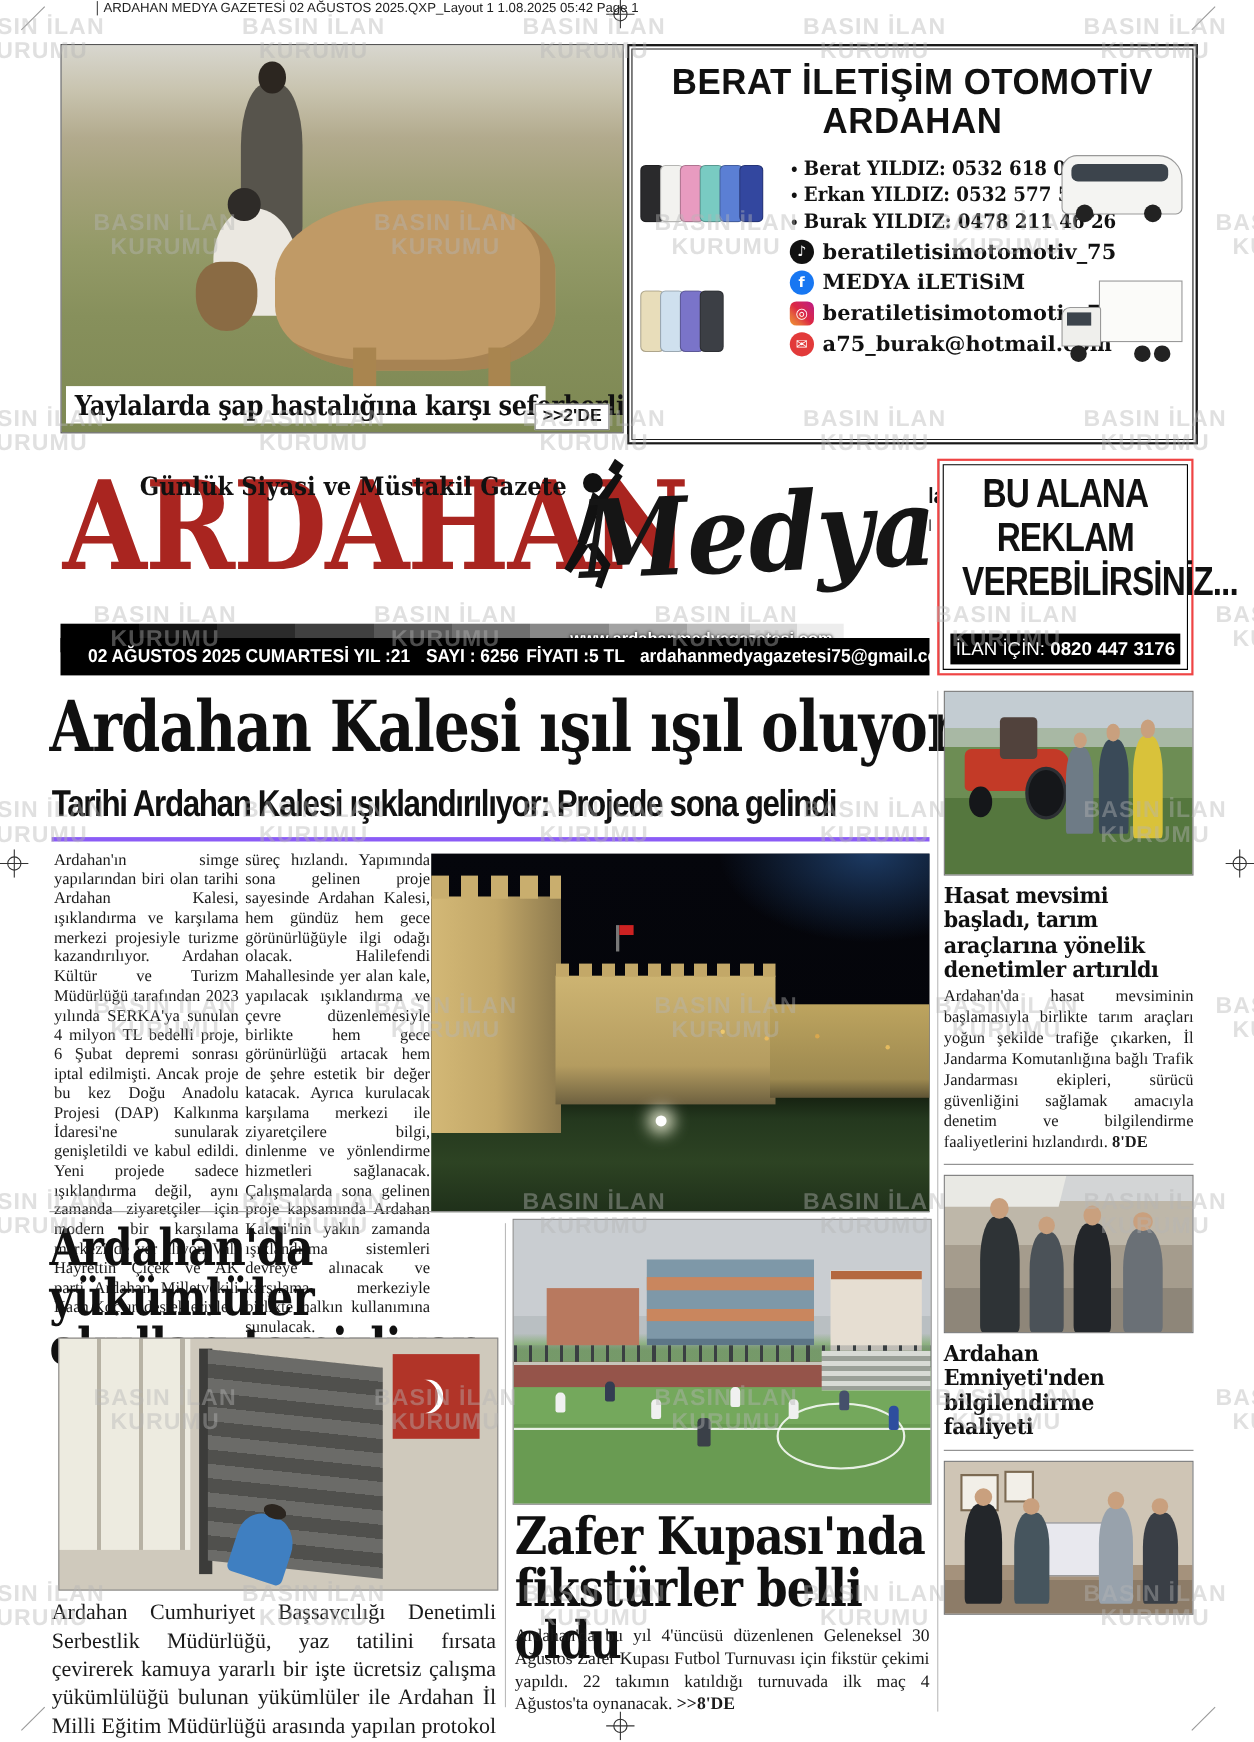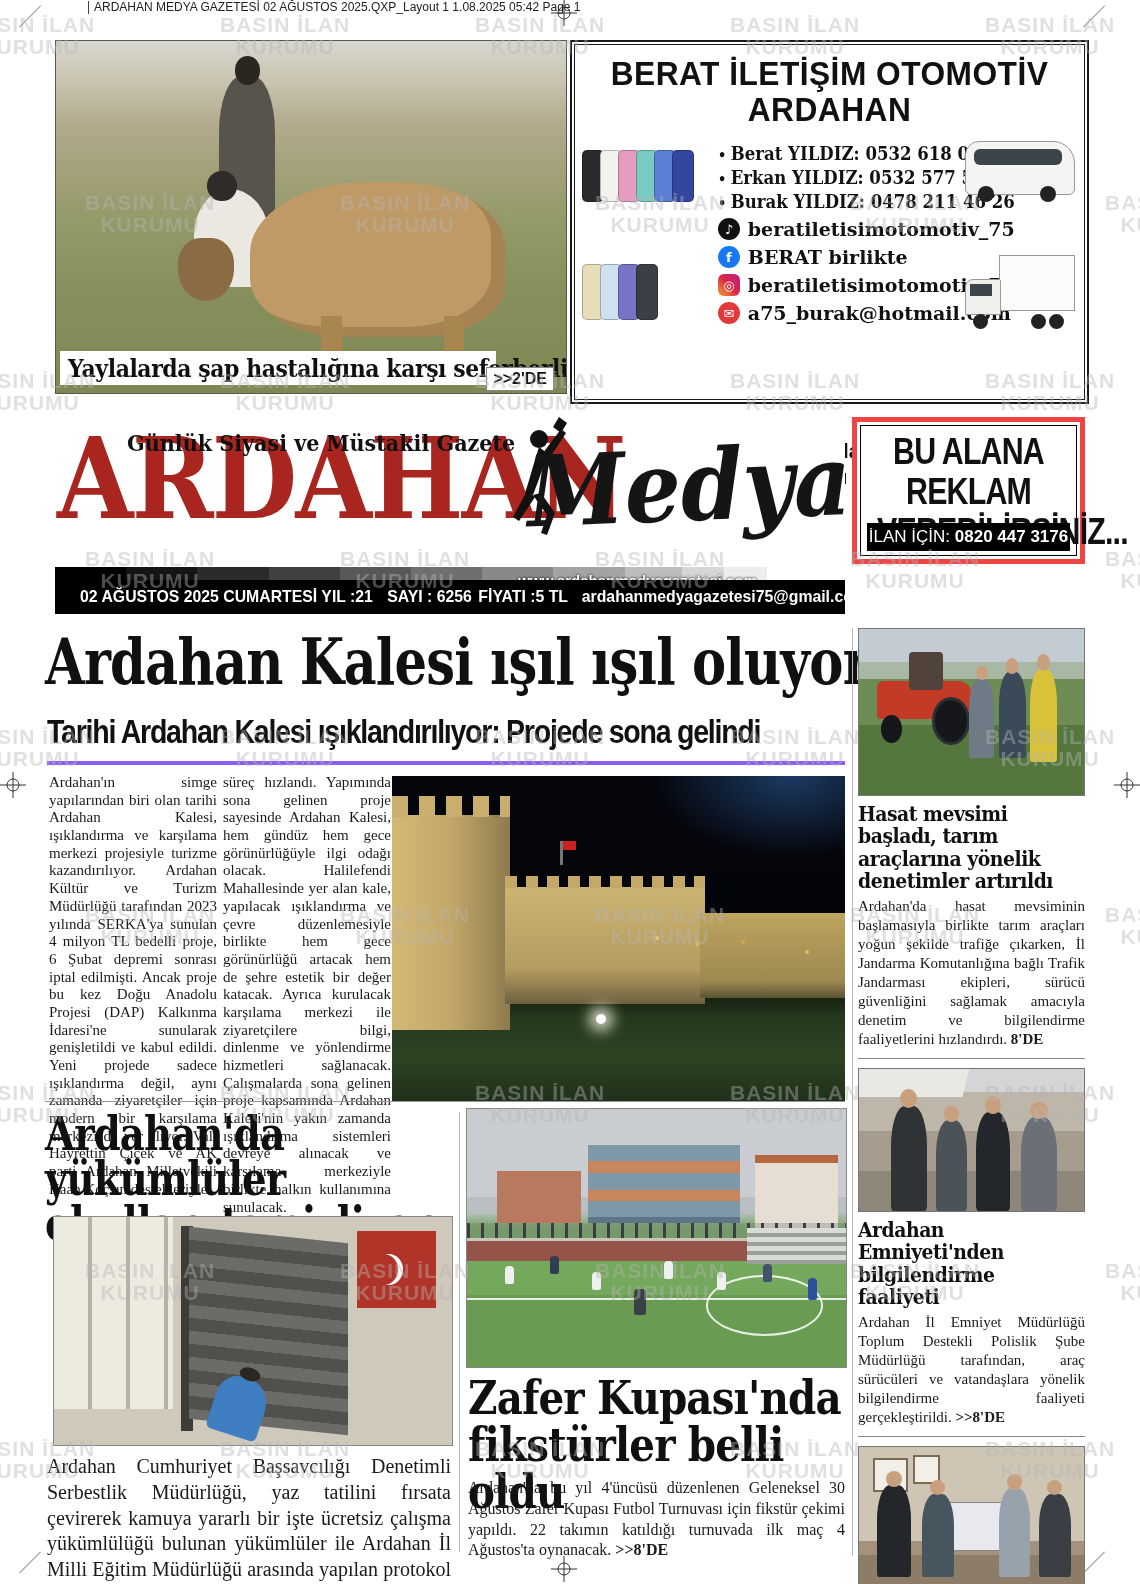--- a/index.html
+++ b/index.html
@@ -80,21 +80,21 @@
   .mh-runner{position:absolute;left:448px;top:-2px;}
   .mh-grad{position:absolute;left:0;top:152px;width:712px;height:26px;
     background:linear-gradient(90deg,#000 0 10%,#141414 10% 20%,#2b2b2b 20% 30%,#404040 30% 40%,#585858 40% 50%,#6f6f6f 50% 60%,#888 60% 70%,#a3a3a3 70% 80%,#bdbdbd 80% 88%,#d6d6d6 88% 94%,#ededed 94% 100%);}
   .mh-web{position:absolute;right:10px;top:5px;font:bold 15px "Liberation Sans",sans-serif;color:#fff;
     text-shadow:0 0 3px #000,0 1px 2px #000;}
   .mh-info{position:absolute;left:0;top:165px;width:790px;height:34px;background:#000;color:#fff;
     display:flex;align-items:center;justify-content:space-between;padding:0 14px;box-sizing:border-box;
     font:bold 17px "Liberation Sans",sans-serif;white-space:nowrap;}
   .mh-info span{transform:scaleX(.93);}
   
-  .ad-side{left:852px;top:417px;width:233px;height:147px;border:5px solid #ef4444;background:#fff;
+  .ad-side{left:852px;top:417px;width:233px;height:197px;border:2px solid #ef4444;background:#fff;
     box-shadow:inset 0 0 0 3px #fff,inset 0 0 0 4px #000;padding-top:10px;box-sizing:border-box;text-align:center;}
   .ad-side .big{font:bold 37px "Liberation Sans",sans-serif;line-height:1.08;transform:scaleX(.82);letter-spacing:-1px;}
   .ad-side-bar{position:absolute;left:10px;right:10px;bottom:8px;background:#000;color:#fff;
     font:17px "Liberation Sans",sans-serif;padding:4px 0;white-space:nowrap;}
   .ad-side-bar b{font-weight:bold;}
   
   .lead-h1{position:absolute;left:0;top:2px;font-size:64px;line-height:1;white-space:nowrap;
     transform:scaleX(.80);transform-origin:left;letter-spacing:-1px;}
   .lead-h2{position:absolute;left:2px;top:84px;width:798px;border-bottom:4px solid #8b5cf6;padding-bottom:10px;}
   .lead-h2 span{font:bold 34px "Liberation Sans",sans-serif;letter-spacing:-1.5px;white-space:nowrap;display:inline-block;
@@ -250,21 +250,21 @@
           <li>Berat YILDIZ: 0532 618 04 75</li>
           <li>Erkan YILDIZ: 0532 577 56 72</li>
           <li>Burak YILDIZ: 0478 211 46 26</li>
         </ul>
         <div class="soc-row">
           <span class="soc-ic ic-tiktok">♪</span>
           <span>beratiletisimotomotiv_75</span>
         </div>
         <div class="soc-row">
           <span class="soc-ic ic-facebook">f</span>
-          <span>BERAT birlikte</span>
+          <span>MEDYA iLETiSiM</span>
         </div>
         <div class="soc-row">
           <span class="soc-ic ic-instagram">◎</span>
           <span>beratiletisimotomotiv_75</span>
         </div>
         <div class="soc-row">
           <span class="soc-ic ic-mail">✉</span>
           <span>a75_burak@hotmail.com</span>
         </div>
       </div>
@@ -360,24 +360,20 @@
     <hr class="sb-rule">
 
     <div class="sb-photo ph-crowd">
       <div class="canopy"></div>
       <div class="person" style="left:14%;bottom:0;width:16%;height:74%;background:#2e3336"></div>
       <div class="person" style="left:34%;bottom:0;width:14%;height:64%;background:#4b5258"></div>
       <div class="person" style="left:52%;bottom:0;width:15%;height:70%;background:#23262a"></div>
       <div class="person" style="left:72%;bottom:0;width:16%;height:66%;background:#6a7076"></div>
     </div>
     <div class="sb-h slab">Ardahan Emniyeti'nden bilgilendirme faaliyeti</div>
-    <div class="sb-b bodytext">
-      <span>Ardahan İl Emniyet Müdürlüğü Toplum Destekli Polislik Şube Müdürlüğü tarafından, araç sürücüleri ve vatandaşlara yönelik bilgilendirme faaliyeti gerçekleştirildi.</span>
-      <b>&gt;&gt;8'DE</b>
-    </div>
     <hr class="sb-rule">
 
     <div class="sb-photo ph-office">
       <div class="frame" style="left:6%;top:8%;width:14%;height:22%"></div>
       <div class="frame" style="left:24%;top:6%;width:10%;height:18%"></div>
       <div class="board"></div>
       <div class="person" style="left:8%;bottom:6%;width:15%;height:66%;background:#23262a"></div>
       <div class="person" style="left:28%;bottom:6%;width:14%;height:60%;background:#46555e"></div>
       <div class="person" style="left:62%;bottom:6%;width:14%;height:64%;background:#98a2ac"></div>
       <div class="person" style="left:80%;bottom:6%;width:14%;height:60%;background:#3a3f46"></div>

